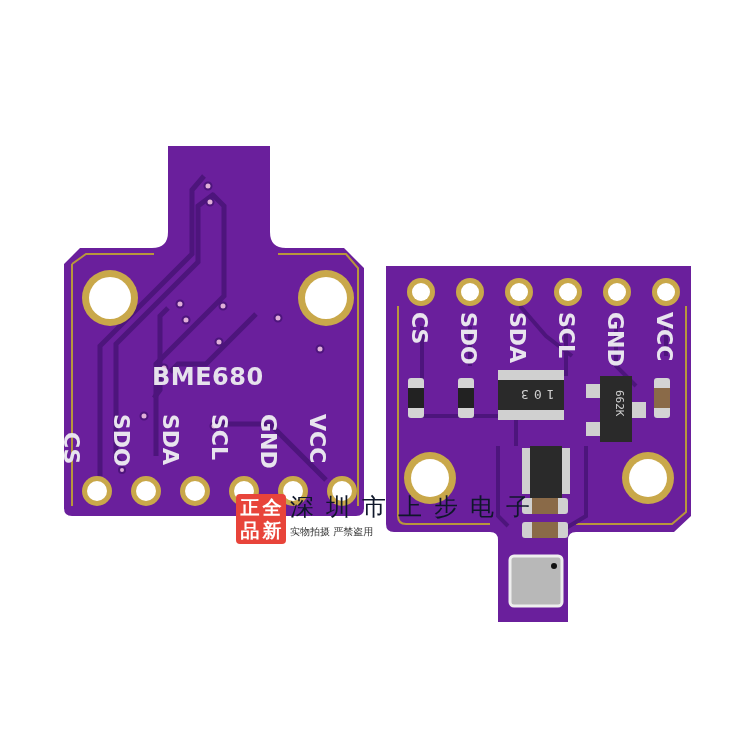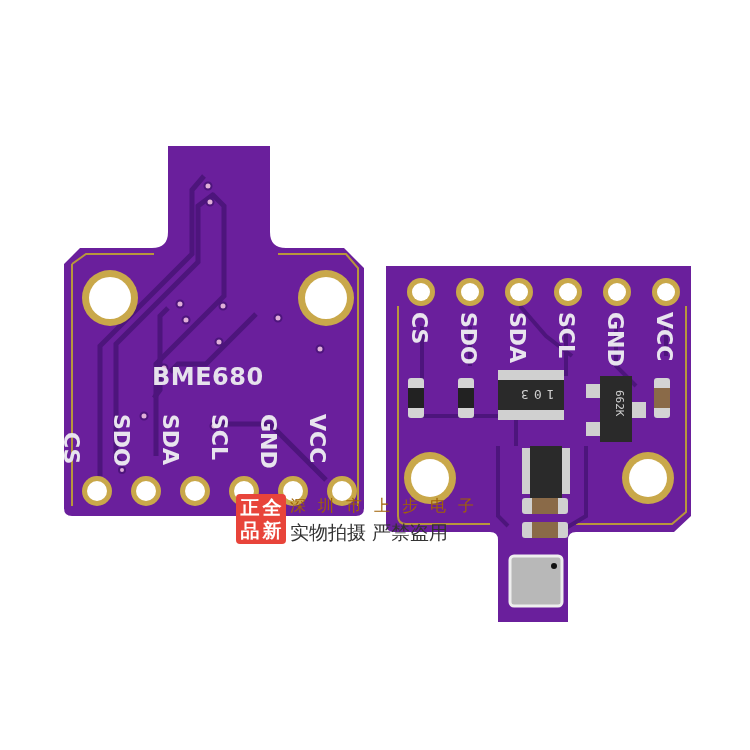--- a/index.html
+++ b/index.html
@@ -20,22 +20,22 @@
     font-size: 13px; white-space: nowrap;
   }
   .watermark { position: absolute; left: 236px; top: 494px; display: flex; align-items: flex-start; }
   .wm-badge {
     width: 50px; height: 50px; background: #e8443a; color: #fff; font-weight: bold;
     font-size: 19px; line-height: 23px; display: flex; flex-wrap: wrap; padding: 2px 3px; box-sizing: border-box;
     border-radius: 4px;
   }
   .wm-badge span { width: 22px; text-align: center; }
   .wm-text { margin-left: 4px; }
-  .wm-line1 { font-family: Liberation Mono, monospace; font-size: 16px; color: #a16207; letter-spacing: 12px; line-height: 26px; }
-  .wm-line2 { font-family: "DejaVu Sans", sans-serif; font-size: 19px; color: #333; line-height: 20px; margin-top: 2px; }
+  .wm-line1 { font-family: Liberation Serif, serif; font-size: 24px; color: #0f172a; letter-spacing: 12px; line-height: 26px; }
+  .wm-line2 { font-family: "DejaVu Sans", sans-serif; font-size: 10px; color: #333; line-height: 20px; margin-top: 2px; }
 </style>
 </head>
 <body>
 
 <div class="board" style="left:64px; top:146px;">
   <svg width="300" height="370" viewBox="0 0 300 370">
     <path d="M104 0 H206 V86 Q206 102 222 102 H280 L300 122 V362 Q300 370 292 370 H8 Q0 370 0 362 V118 L16 102 H88 Q104 102 104 86 Z" fill="#6a1f9c"></path>
 
     <path d="M8 118 L22 108 H90 M214 108 H282 L294 122 V360" stroke="#b8963c" stroke-width="2" fill="none"></path>
     <path d="M8 118 V360" stroke="#b8963c" stroke-width="2" fill="none"></path>

